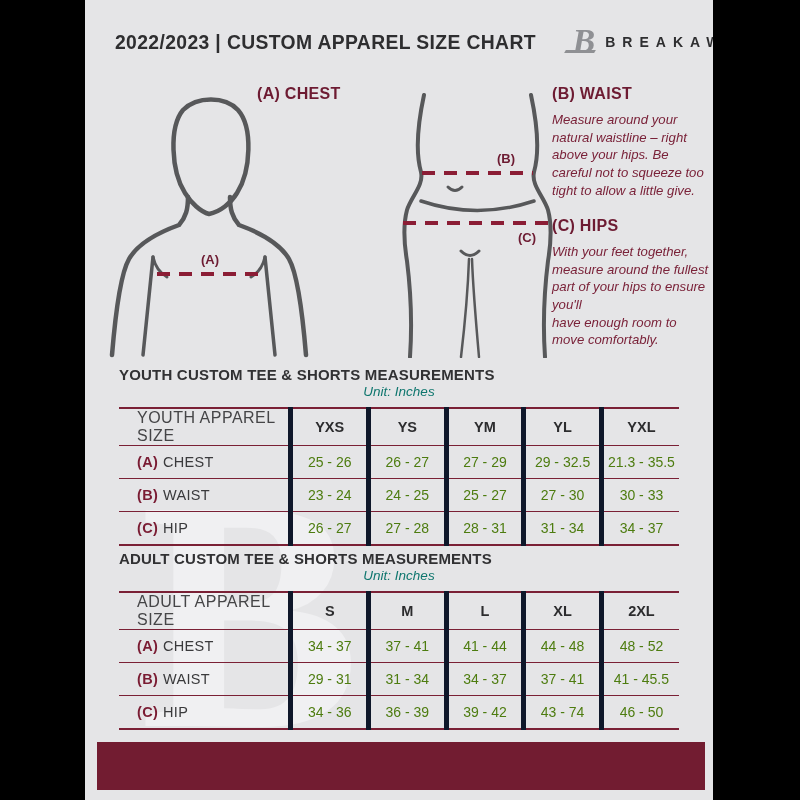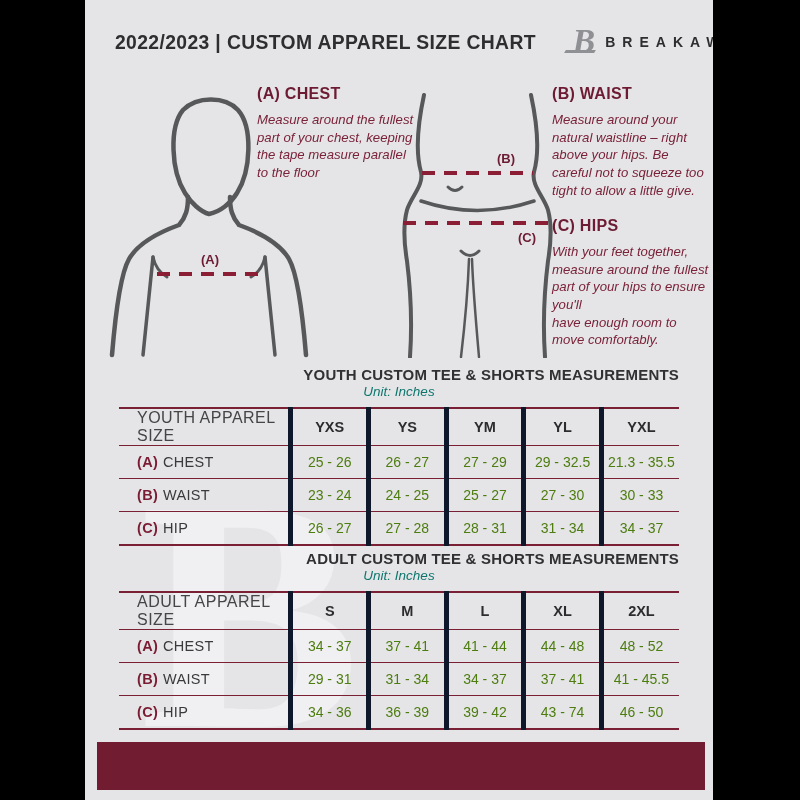--- a/index.html
+++ b/index.html
@@ -31,21 +31,21 @@
   .instr-head{font-weight:bold;font-size:16px;color:#6d1b32;letter-spacing:.3px;margin-bottom:8px;}
   .instr-text{font-style:italic;font-size:13.2px;color:#7a2239;line-height:1.34;white-space:pre-line;}
 
   
   .watermark{position:absolute;left:55px;top:450px;z-index:0;
              font-family:"Liberation Serif",serif;font-weight:bold;font-size:330px;line-height:1;
              color:#f0f0f2;user-select:none;}
 
   
   .tables{position:absolute;top:366px;left:34px;width:560px;z-index:1;}
-  .tbl-title{text-align:right;font-weight:bold;font-size:15px;color:#313133;letter-spacing:.2px;}
+  .tbl-title{text-align:left;font-weight:bold;font-size:15px;color:#313133;letter-spacing:.2px;}
   .tbl-unit{text-align:center;font-style:italic;font-size:13.5px;color:#0f766e;margin:1px 0 8px;}
   table{width:100%;border-collapse:collapse;table-layout:fixed;
         border-top:2px solid #7a2035;border-bottom:2px solid #7a2035;}
   col.c-label{width:30.7%;}
   col.c-size{width:13.86%;}
   th,td{height:32px;padding:0;vertical-align:middle;background:transparent;}
   th.size,td.val{border-left:5px solid #0f172a;text-align:center;}
   tbody tr{border-top:1px solid #7a2035;}
   thead tr{border-bottom:1px solid #7a2035;}
   th.label-col{font-weight:normal;text-align:left;padding-left:18px;font-size:16px;
@@ -84,21 +84,20 @@
           <path d="M 46,170 C 48,179 53,186 60,190" stroke-width="3"></path>
           <path d="M 158,170 C 161,197 164,228 168,268" stroke-width="3.5"></path>
           <path d="M 158,170 C 156,179 151,186 144,190" stroke-width="3"></path>
         </g>
         <path d="M 50,187 L 156,187" stroke="#8b1d35" stroke-width="4" stroke-dasharray="13 9" fill="none"></path>
         <text x="103" y="177" text-anchor="middle" font-size="13" font-weight="bold" fill="#6d1b32">(A)</text>
       </svg>
 
       <div class="instr instr-a">
         <div class="instr-head">(A) CHEST</div>
-        <div class="instr-text">Measure around the fullest part of your chest, keeping the tape measure parallel to the floor</div>
       </div>
 
       <svg class="fig fig-lower" width="172" height="265" viewBox="0 0 172 265">
         <g fill="none" stroke="#57585a" stroke-width="4" stroke-linecap="round">
           <path d="M 33,2 C 27,30 24,58 30,79 C 33,92 20,104 16,117 C 12,132 13,150 16,168 C 20,200 21,235 19,264"></path>
           <path d="M 140,2 C 146,30 149,58 143,79 C 140,92 153,104 157,117 C 161,132 160,150 157,168 C 153,200 152,235 154,264"></path>
           <path d="M 57,94 Q 64,101 71,94" stroke-width="3"></path>
           <path d="M 30,108 Q 86,127 143,108" stroke-width="3.5"></path>
           <path d="M 70,158 Q 79,167 88,158" stroke-width="3"></path>
           <path d="M 78,166 C 77,195 74,230 70,264" stroke-width="2.5"></path>

